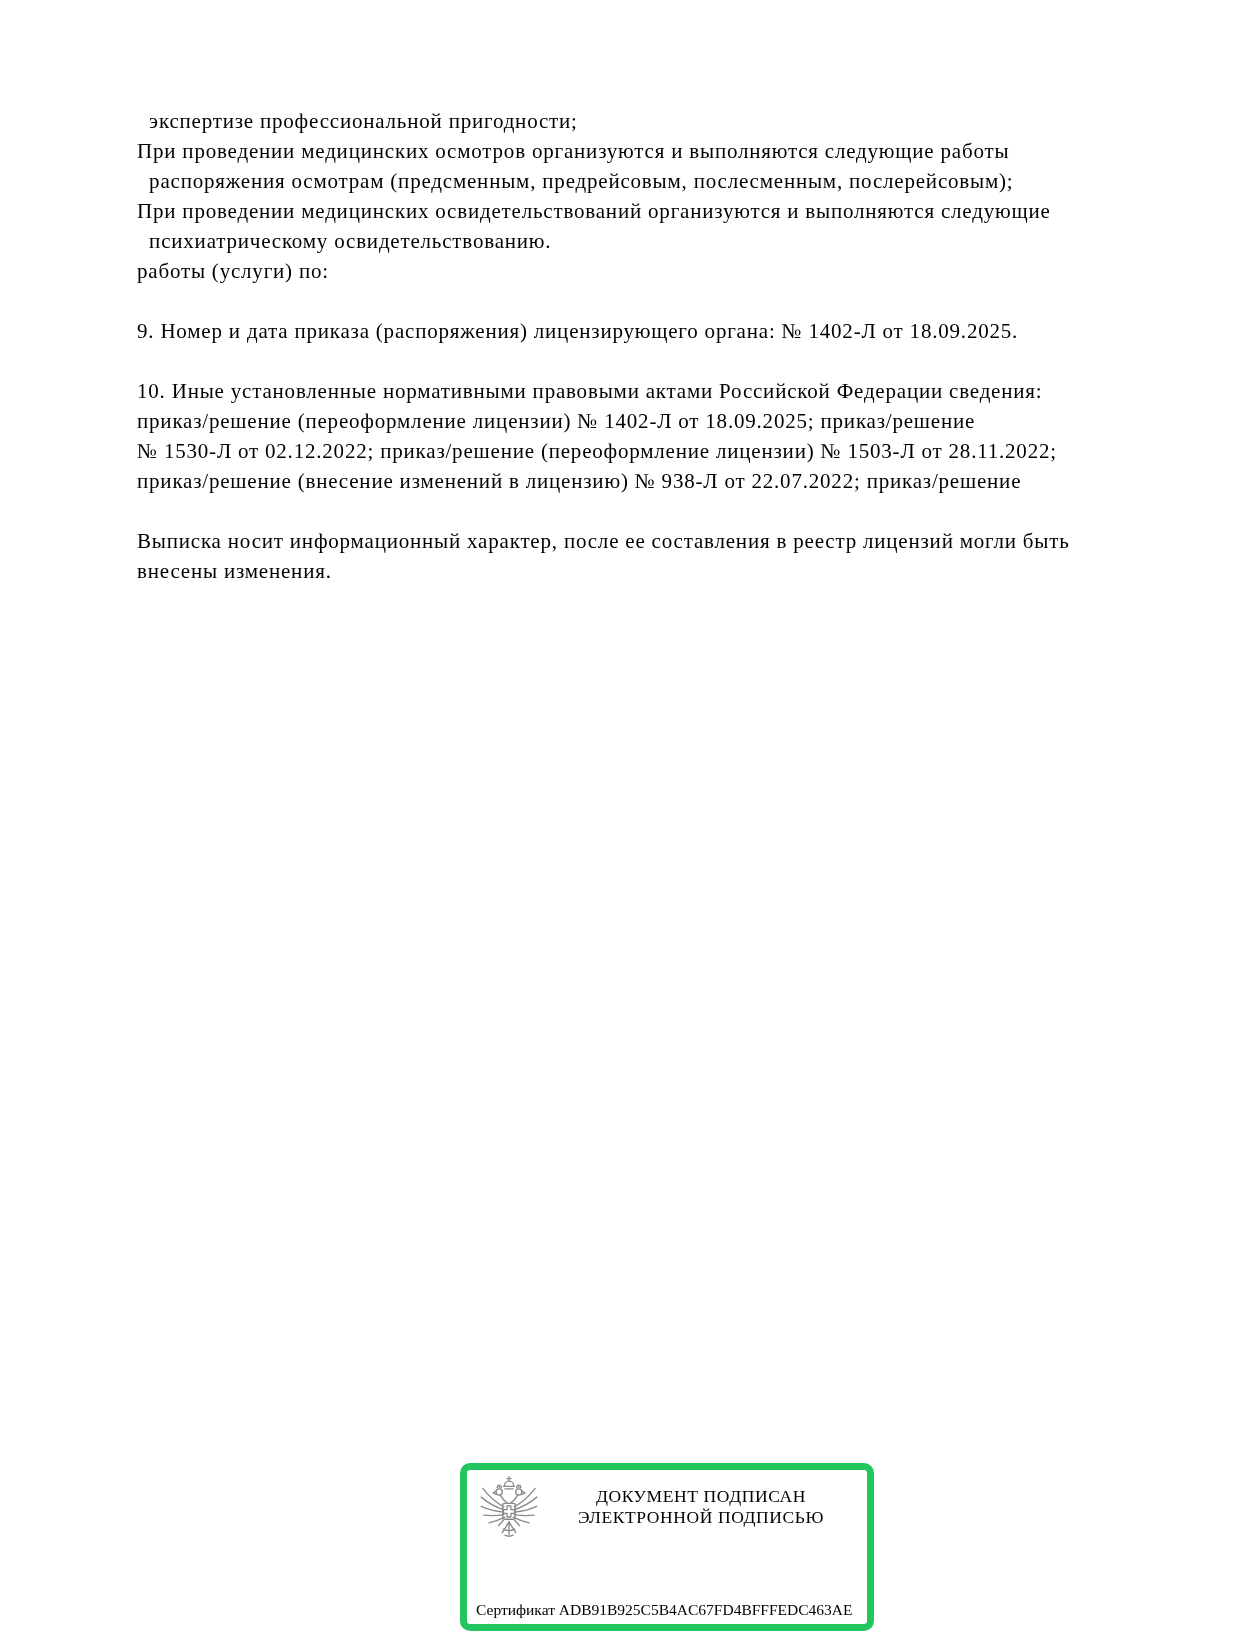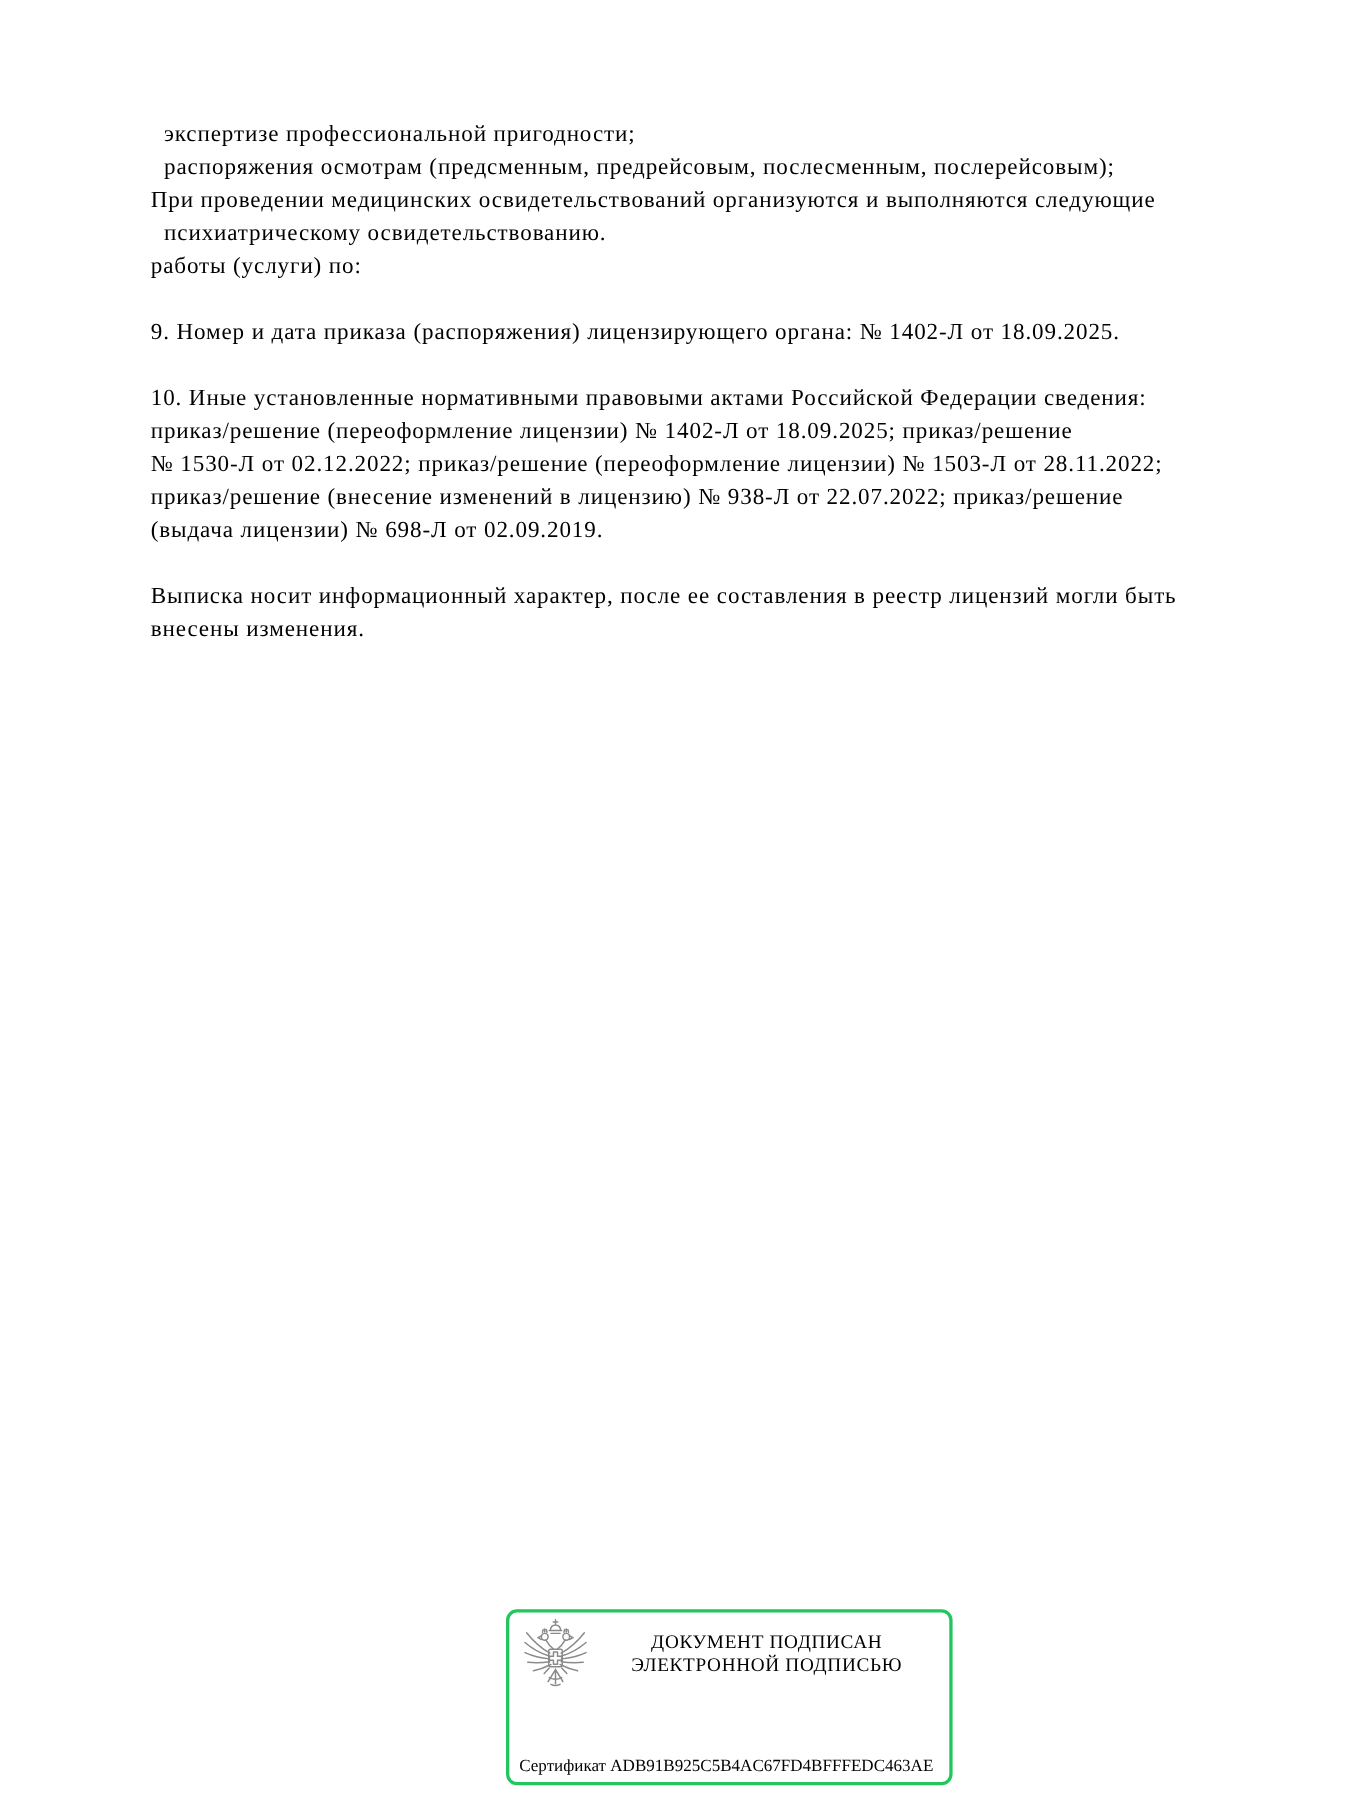--- a/index.html
+++ b/index.html
@@ -30,21 +30,21 @@
     height: 30px;
   }
   .sp { margin-top: 30px; }
 
   .stamp {
     position: absolute;
     left: 460px;
     top: 1463px;
     width: 400px;
     height: 154px;
-    border: 3px solid #22c55e;
+    border: 7px solid #22c55e;
     border-radius: 10px;
     overflow: hidden;
     background: #ffffff;
   }
   .emblem {
     position: absolute;
     left: 12px;
     top: 5px;
     width: 60px;
     height: 70px;
@@ -71,32 +71,32 @@
   }
   .info-line { height: 21.5px; overflow: hidden; }
 </style>
 </head>
 <body>
 
 <div class="page">
 
   <div class="doc-text">
     <div class="line">  экспертизе профессиональной пригодности;</div>
+    <div class="line">При проведении медицинских осмотров организуются и выполняются следующие работы</div>
     <div class="line">  распоряжения осмотрам (предсменным, предрейсовым, послесменным, послерейсовым);</div>
     <div class="line">При проведении медицинских освидетельствований организуются и выполняются следующие</div>
     <div class="line">  психиатрическому освидетельствованию.</div>
     <div class="line">работы (услуги) по:</div>
 
     <div class="line sp">9. Номер и дата приказа (распоряжения) лицензирующего органа: № 1402-Л от 18.09.2025.</div>
 
     <div class="line sp">10. Иные установленные нормативными правовыми актами Российской Федерации сведения:</div>
     <div class="line">приказ/решение (переоформление лицензии) № 1402-Л от 18.09.2025; приказ/решение</div>
     <div class="line">№ 1530-Л от 02.12.2022; приказ/решение (переоформление лицензии) № 1503-Л от 28.11.2022;</div>
     <div class="line">приказ/решение (внесение изменений в лицензию) № 938-Л от 22.07.2022; приказ/решение</div>
-    <div class="line">(выдача лицензии) № 698-Л от 02.09.2019.</div>
 
     <div class="line sp">Выписка носит информационный характер, после ее составления в реестр лицензий могли быть</div>
     <div class="line">внесены изменения.</div>
   </div>
 
   <div class="stamp">
 
     <svg class="emblem" viewBox="0 0 58 68" xmlns="http://www.w3.org/2000/svg">
       <g stroke="#8a8a8a" fill="none" stroke-width="1.3" stroke-linecap="round" stroke-linejoin="round">
 

